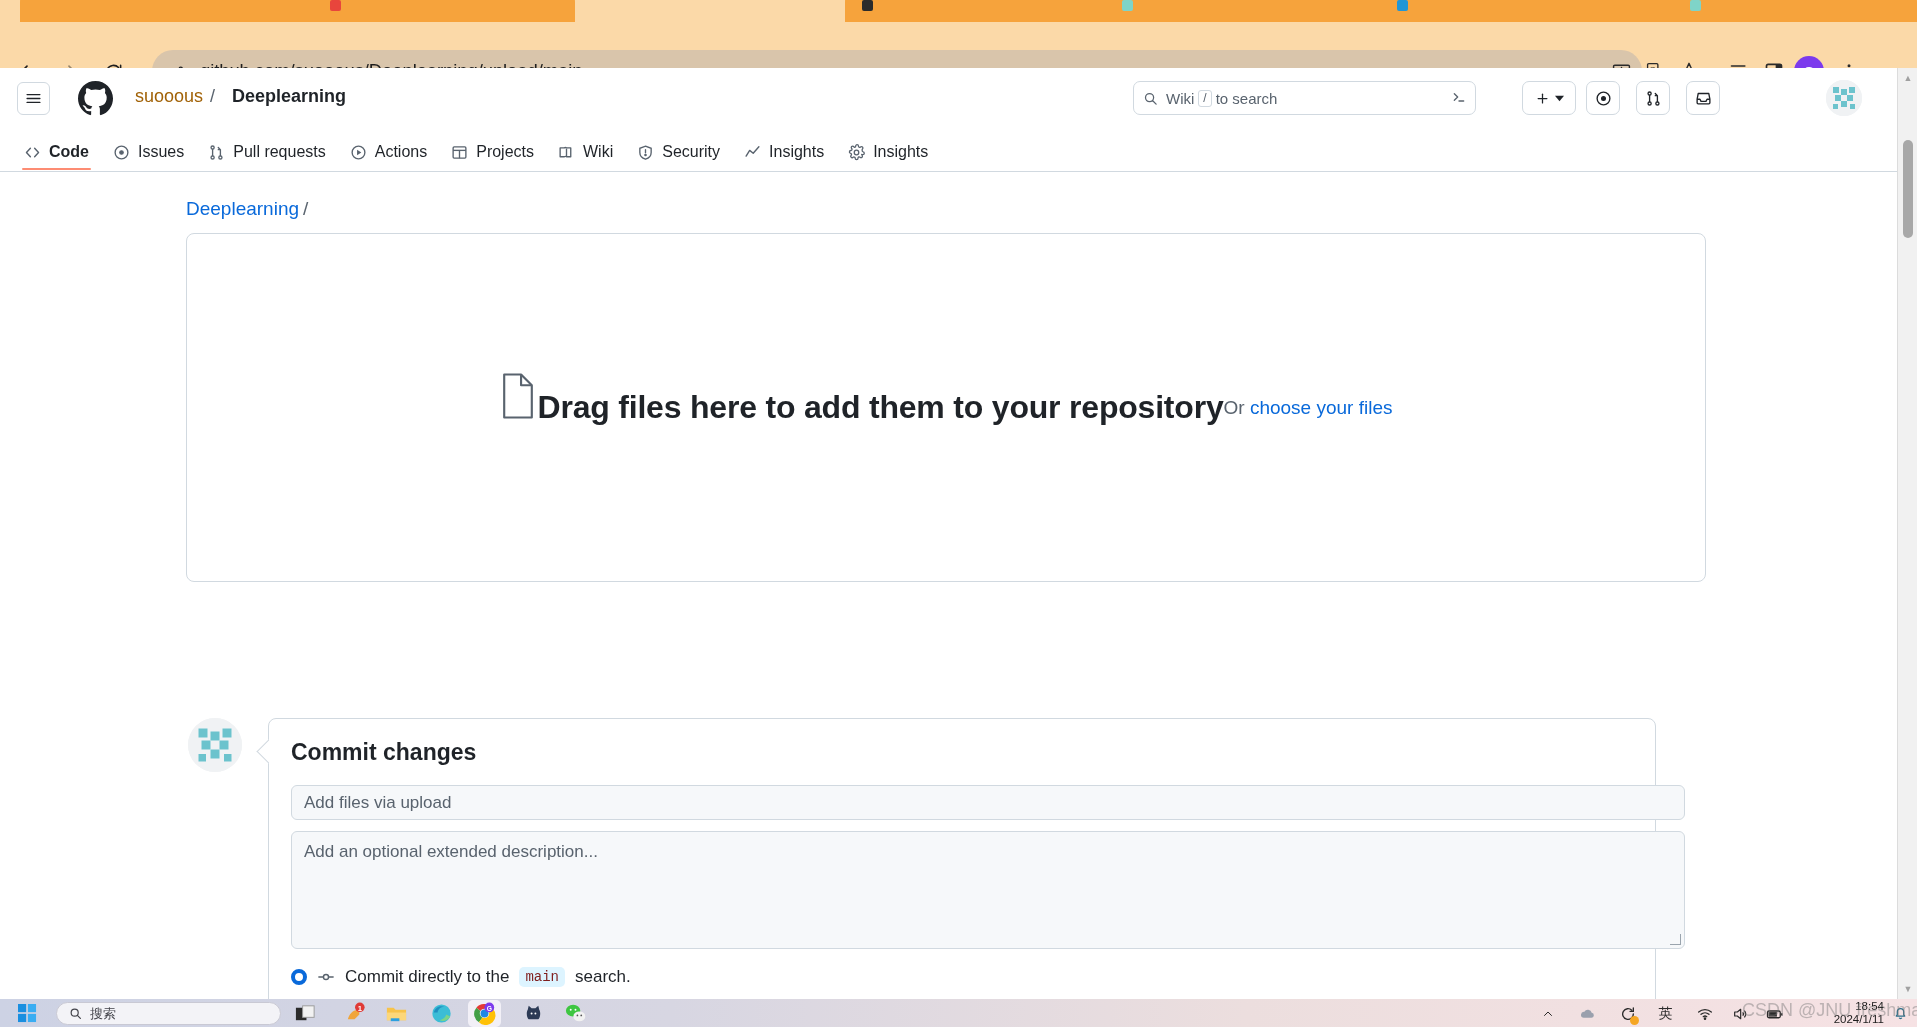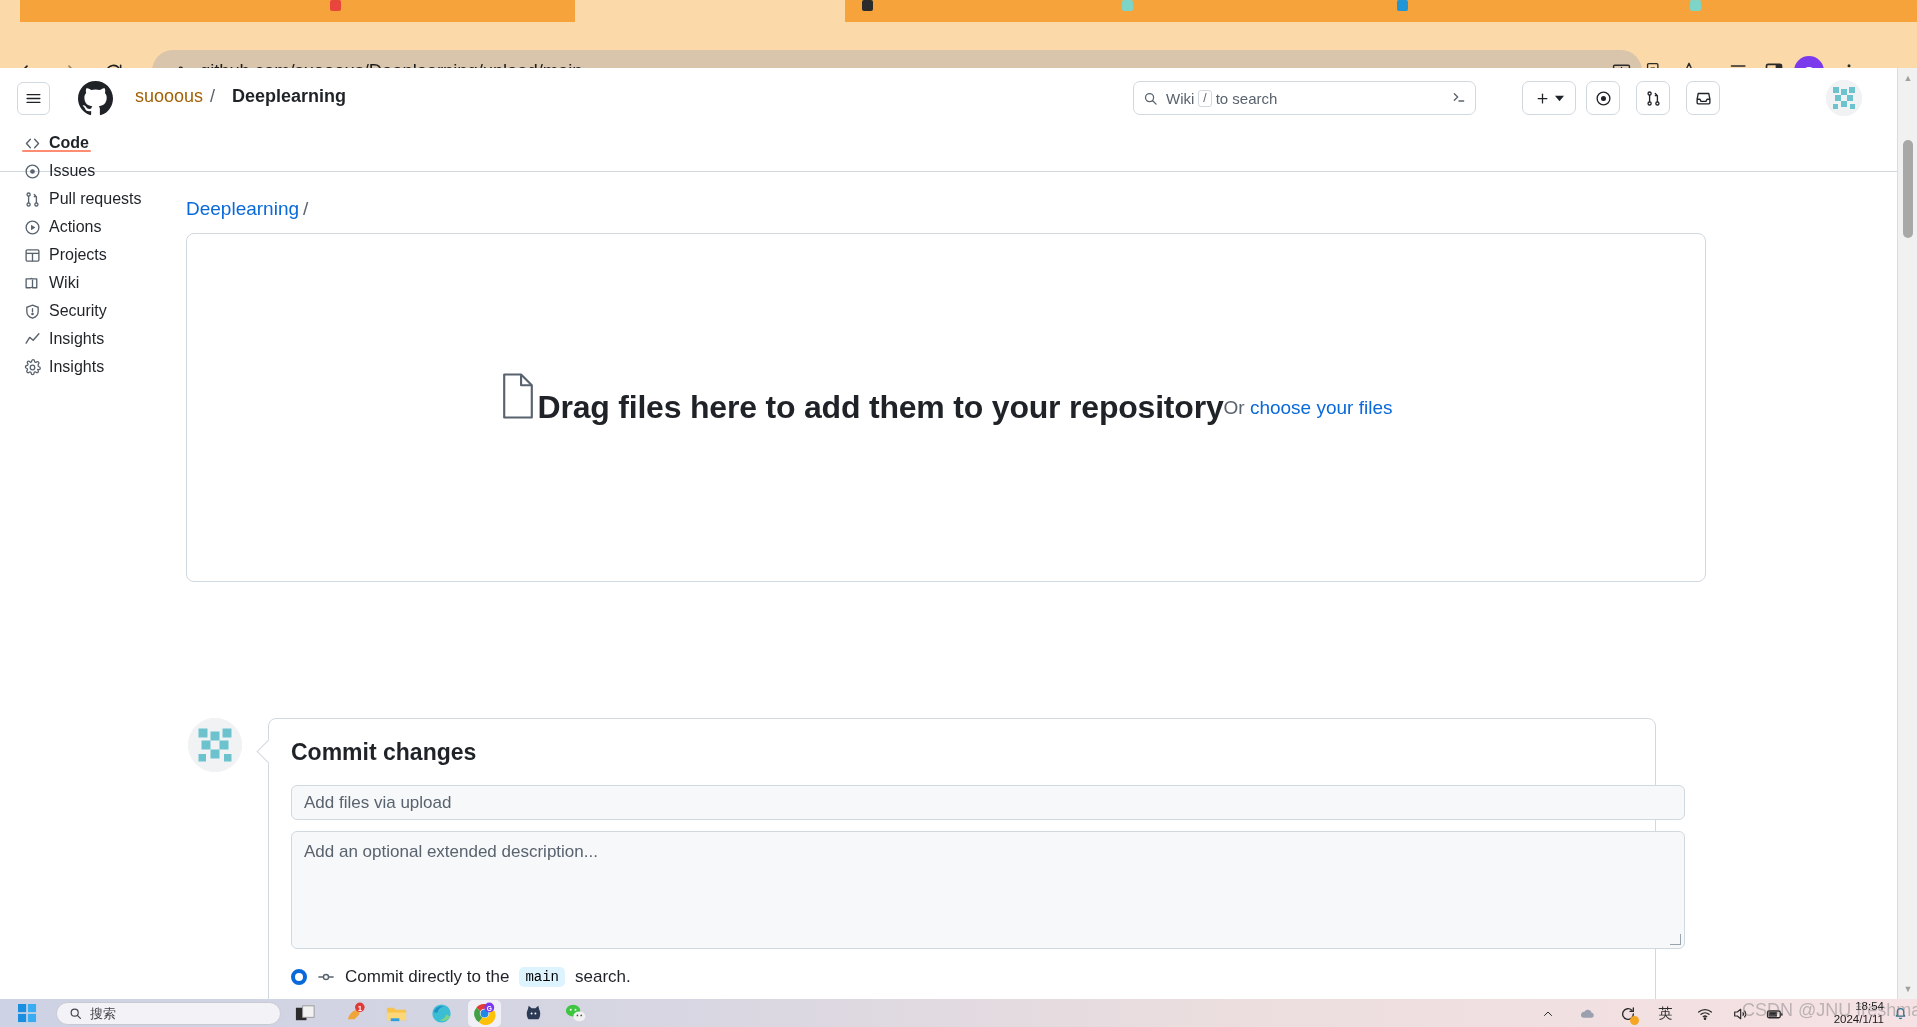--- a/index.html
+++ b/index.html
@@ -109,21 +109,21 @@
   #hdr-issues  { left: 1586px; width: 34px; }
   #hdr-prs     { left: 1636px; width: 34px; }
   #hdr-inbox   { left: 1686px; width: 34px; }
   #hdr-avatar  { position:absolute; left:1826px; top:12px; width:36px; height:36px;
                  border-radius:50%; overflow:hidden; background:#f0f2f4; }
 
   
   #repo-nav {
     position:relative; height: 44px; background:#fff;
     border-bottom: 1px solid #d1d9e0; padding-left: 14px;
-    display:flex; align-items:flex-start; gap: 4px; flex-direction: column;
+    display:flex; align-items:flex-start; gap: 4px;
   }
   .repo-tab {
     display:flex; align-items:center; gap:8px;
     padding: 6px 10px 0 10px; height: 42px; font-size:16px; color:#1f2328;
     position: relative;
   }
   .repo-tab.active { font-weight:600; }
   .repo-tab.active::after {
     content:''; position:absolute; left: 8px; right: 8px; bottom: 0;
     height: 2px; background:#fd8c73; border-radius:2px;
@@ -186,21 +186,21 @@
   #radio-row-direct { top: 248px; }
   #radio-row-branch { top: 278px; }
   .radio-dot {
     width: 16px; height: 16px; border-radius:50%;
     border: 1px solid #8c959f; background:#fff; flex-shrink:0;
     display:flex; align-items:center; justify-content:center;
   }
   .radio-dot.checked { border: 4px solid #0969da; background:#fff; }
   .radio-ico { color:#59636e; display:flex; align-items:center; }
   code.branch-chip {
-    background:#ddf4ff; color:#000000; border-radius:5px;
+    background:#ddf4ff; color:#7f1d1d; border-radius:5px;
     font-family:"Liberation Mono", monospace; font-size:14px; padding: 2px 6px;
   }
   .lnk { color:#0969da; text-decoration:underline; }
   .bold { font-weight:600; }
 
   
   #page-scrollbar {
     position:absolute; left: 1897px; top: 68px; width: 20px; height: 931px;
     background:#f1f1f1; border-left:1px solid #dcdcdc;
   }

